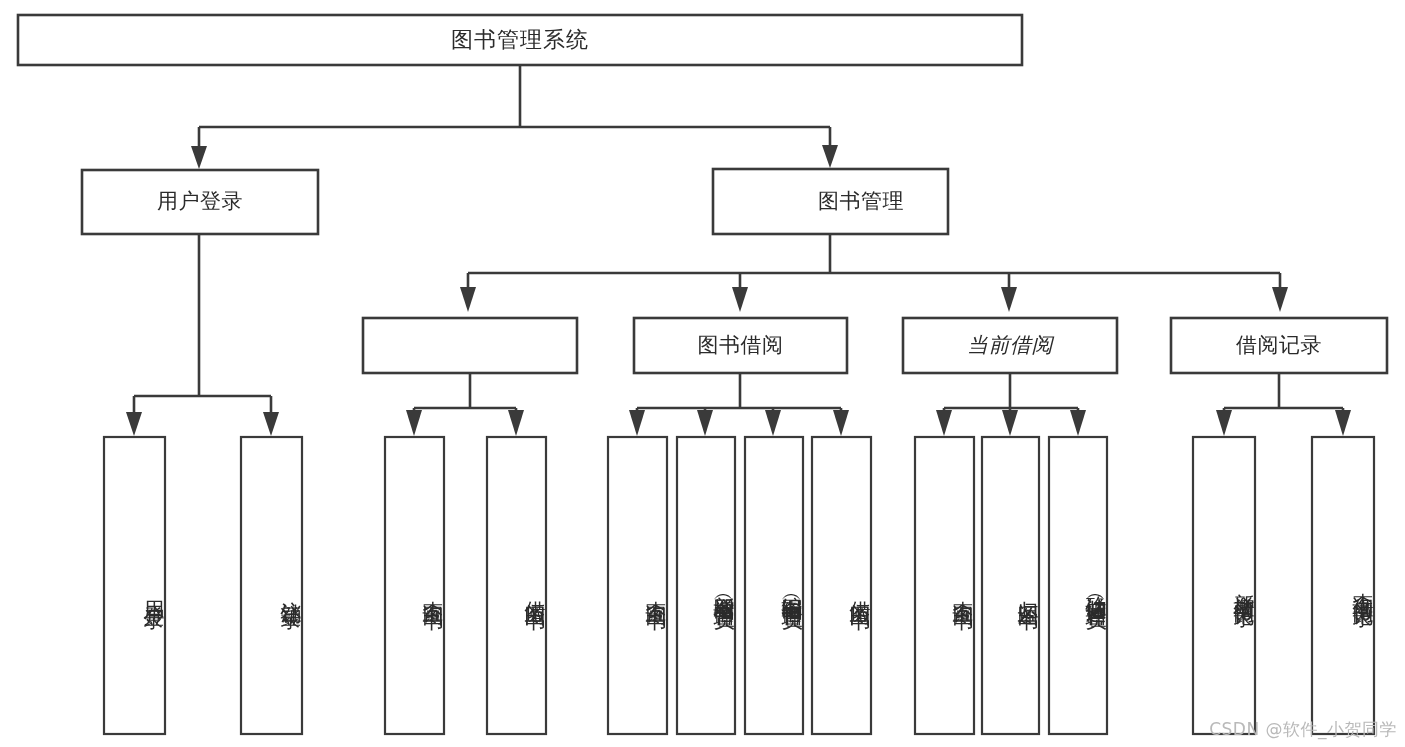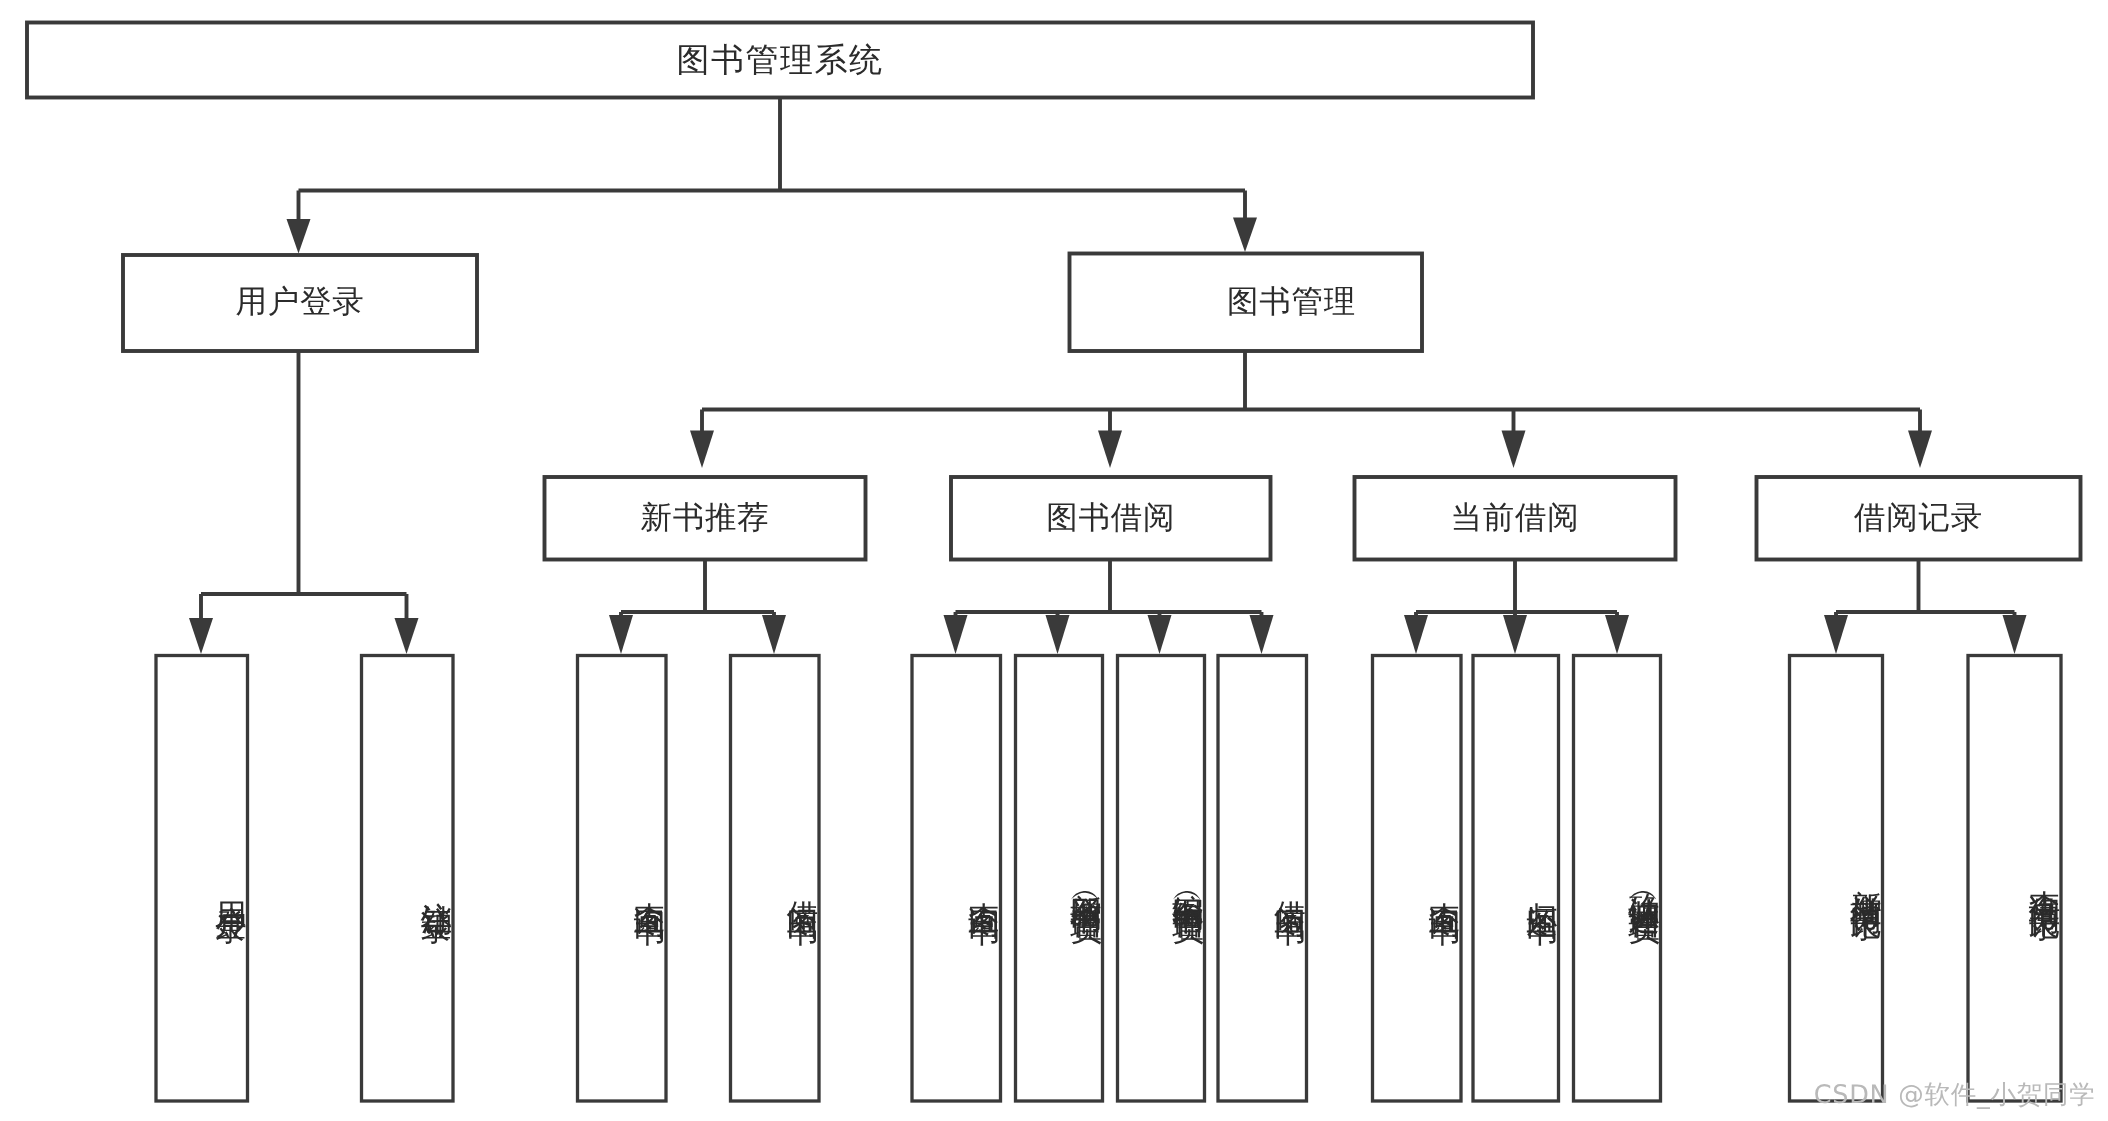--- a/index.html
+++ b/index.html
@@ -203,23 +203,22 @@
 
     <rect class="node-box-thin" x="1193" y="437" width="62" height="297"></rect>
     <rect class="node-box-thin" x="1312" y="437" width="62" height="297"></rect>
   </svg>
 
   <div class="node-label label-title" style="left:18px; top:15px; width:1004px; height:50px;">图书管理系统</div>
 
   <div class="node-label label-h" style="left:82px; top:170px; width:236px; height:64px;">用户登录</div>
   <div class="node-label label-h" style="left:713px; top:169px; width:240px; height:65px;margin-left:28px;">图书管理</div>
 
-  <div class="node-label label-h" style="left:363px; top:318px; width:214px; height:55px;">新书推荐</div>
   <div class="node-label label-h" style="left:634px; top:318px; width:213px; height:55px;text-align:right;">图书借阅</div>
-  <div class="node-label label-h" style="left:903px; top:318px; width:214px; height:55px;">当前借阅</div>
+  <div class="node-label label-h" style="left:903px; top:318px; width:214px; height:55px;font-style:italic;">当前借阅</div>
   <div class="node-label label-h" style="left:1171px; top:318px; width:216px; height:55px;">借阅记录</div>
 
   <div class="node-label label-v" style="left:104px; top:510px; width:61px; height:160px; padding-top:0;">用户登录</div>
   <div class="node-label label-v" style="left:241px; top:510px; width:61px; height:160px; padding-top:0;">注销登录</div>
 
   <div class="node-label label-v" style="left:385px; top:510px; width:59px; height:160px; padding-top:0;">查询图书</div>
   <div class="node-label label-v" style="left:487px; top:510px; width:59px; height:160px; padding-top:0;">借阅图书</div>
 
   <div class="node-label label-v" style="left:608px; top:510px; width:59px; height:160px; padding-top:0;">查询图书</div>
   <div class="node-label label-v-tall" style="left:677px; top:443px; width:58px; height:285px;">新增图书（管理员）</div>

